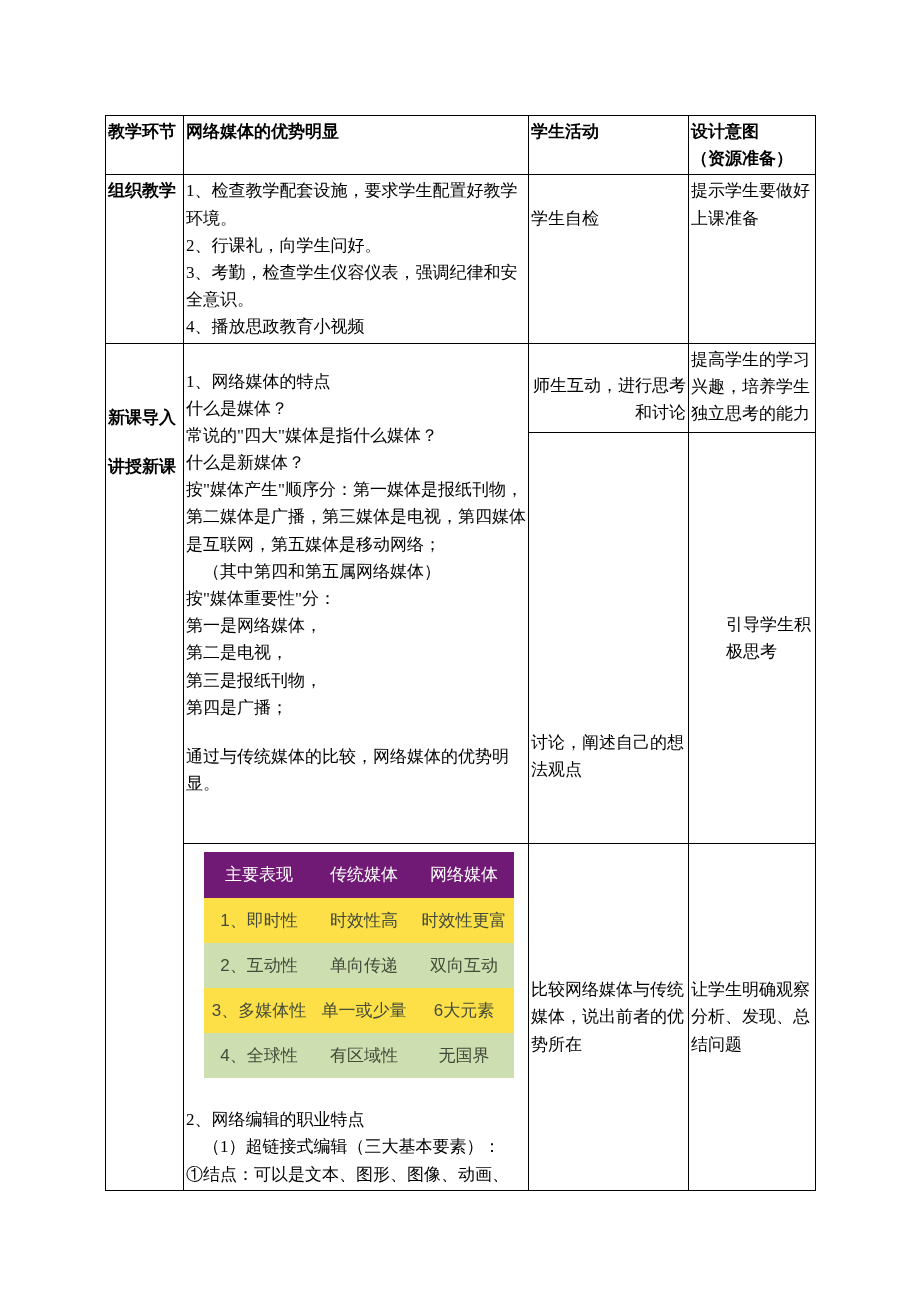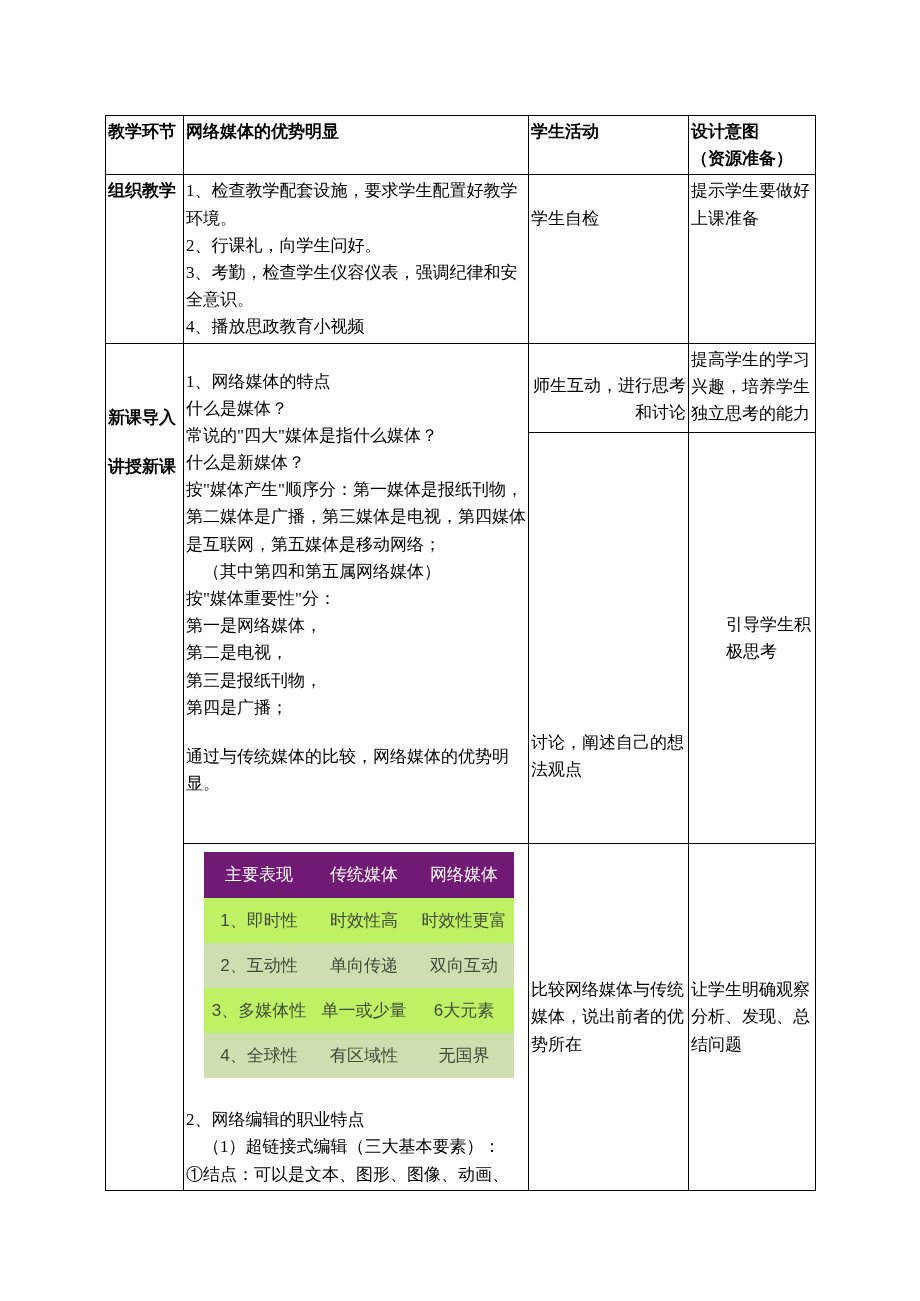--- a/index.html
+++ b/index.html
@@ -49,21 +49,21 @@
     border: none;
     padding: 9px 4px;
     text-align: center;
     color: #434b3a;
   }
   table.inner tr.hdr td {
     background: #701a75;
     color: #ffffff;
   }
   table.inner tr.light td {
-    background: #bef264;
+    background: #fde047;
   }
   table.inner tr.dark td {
     background: #cddfb0;
   }
 </style>
 </head>
 <body>
 
 <div class="page">
 <table class="outer">

